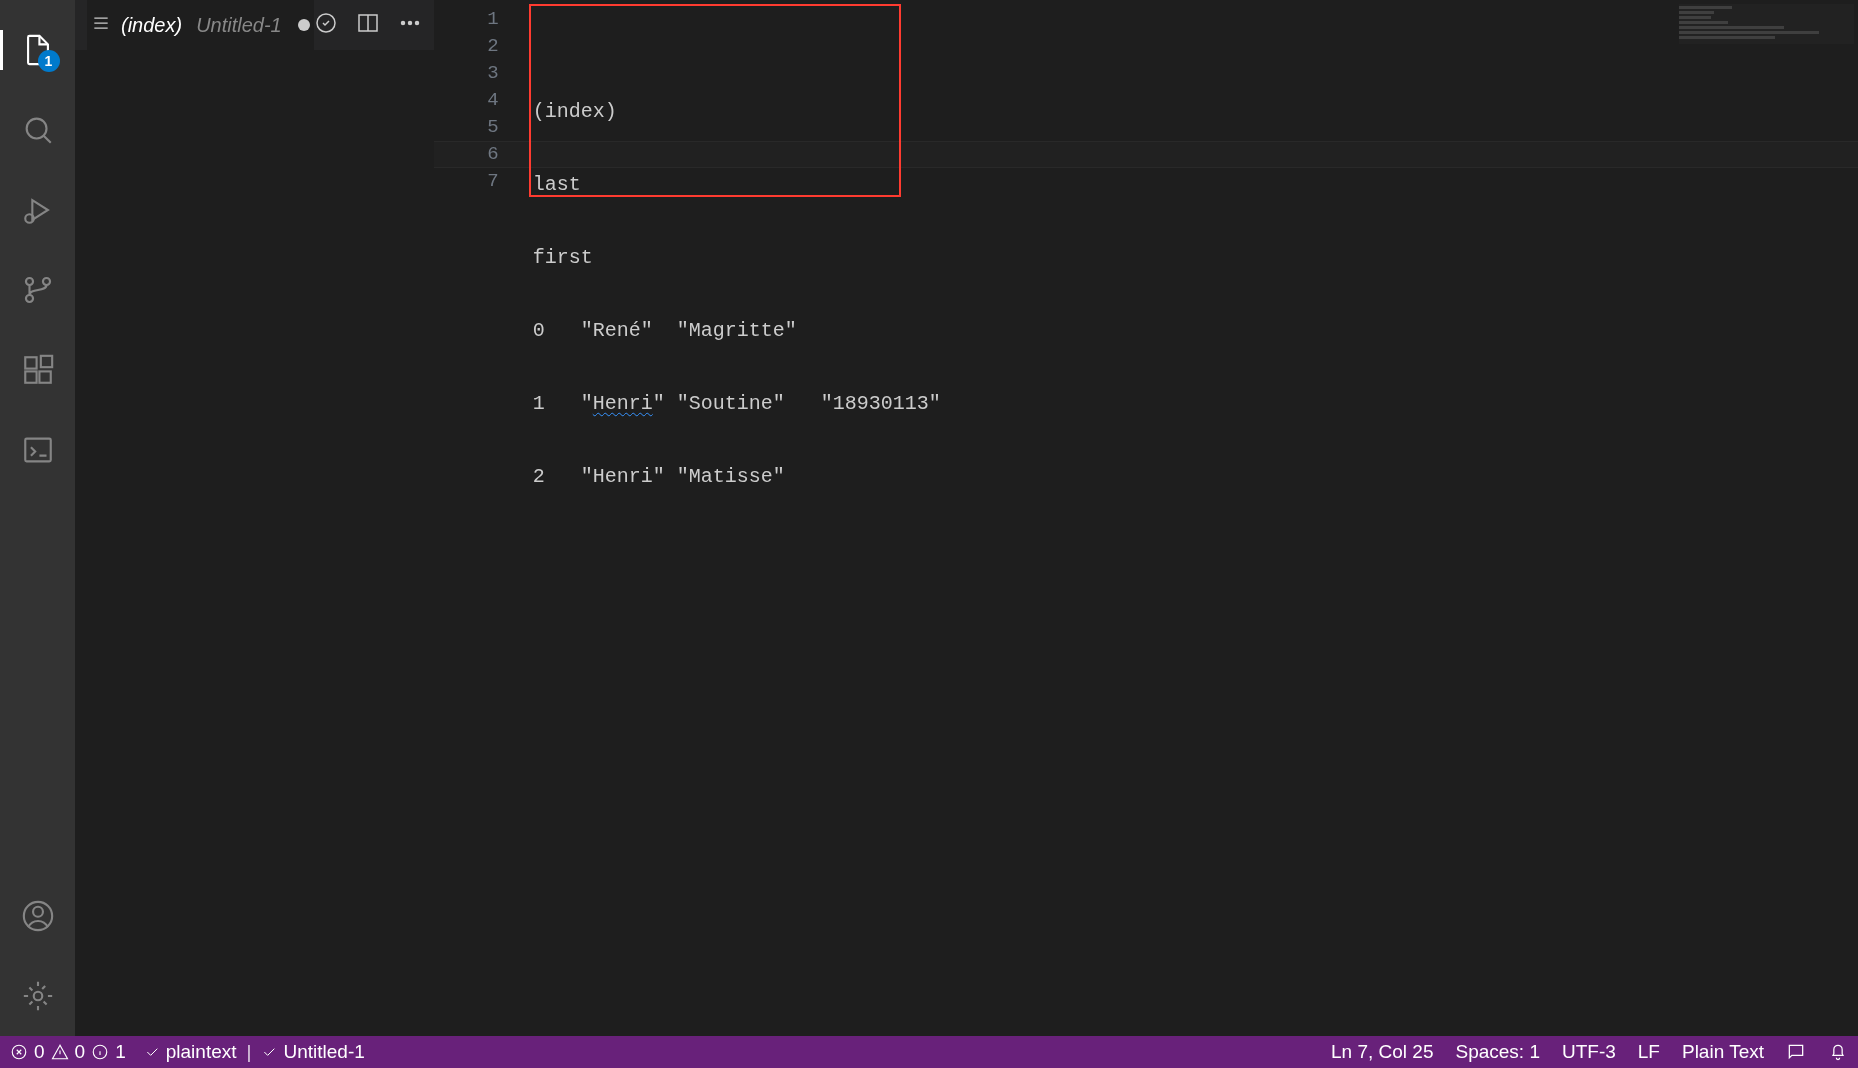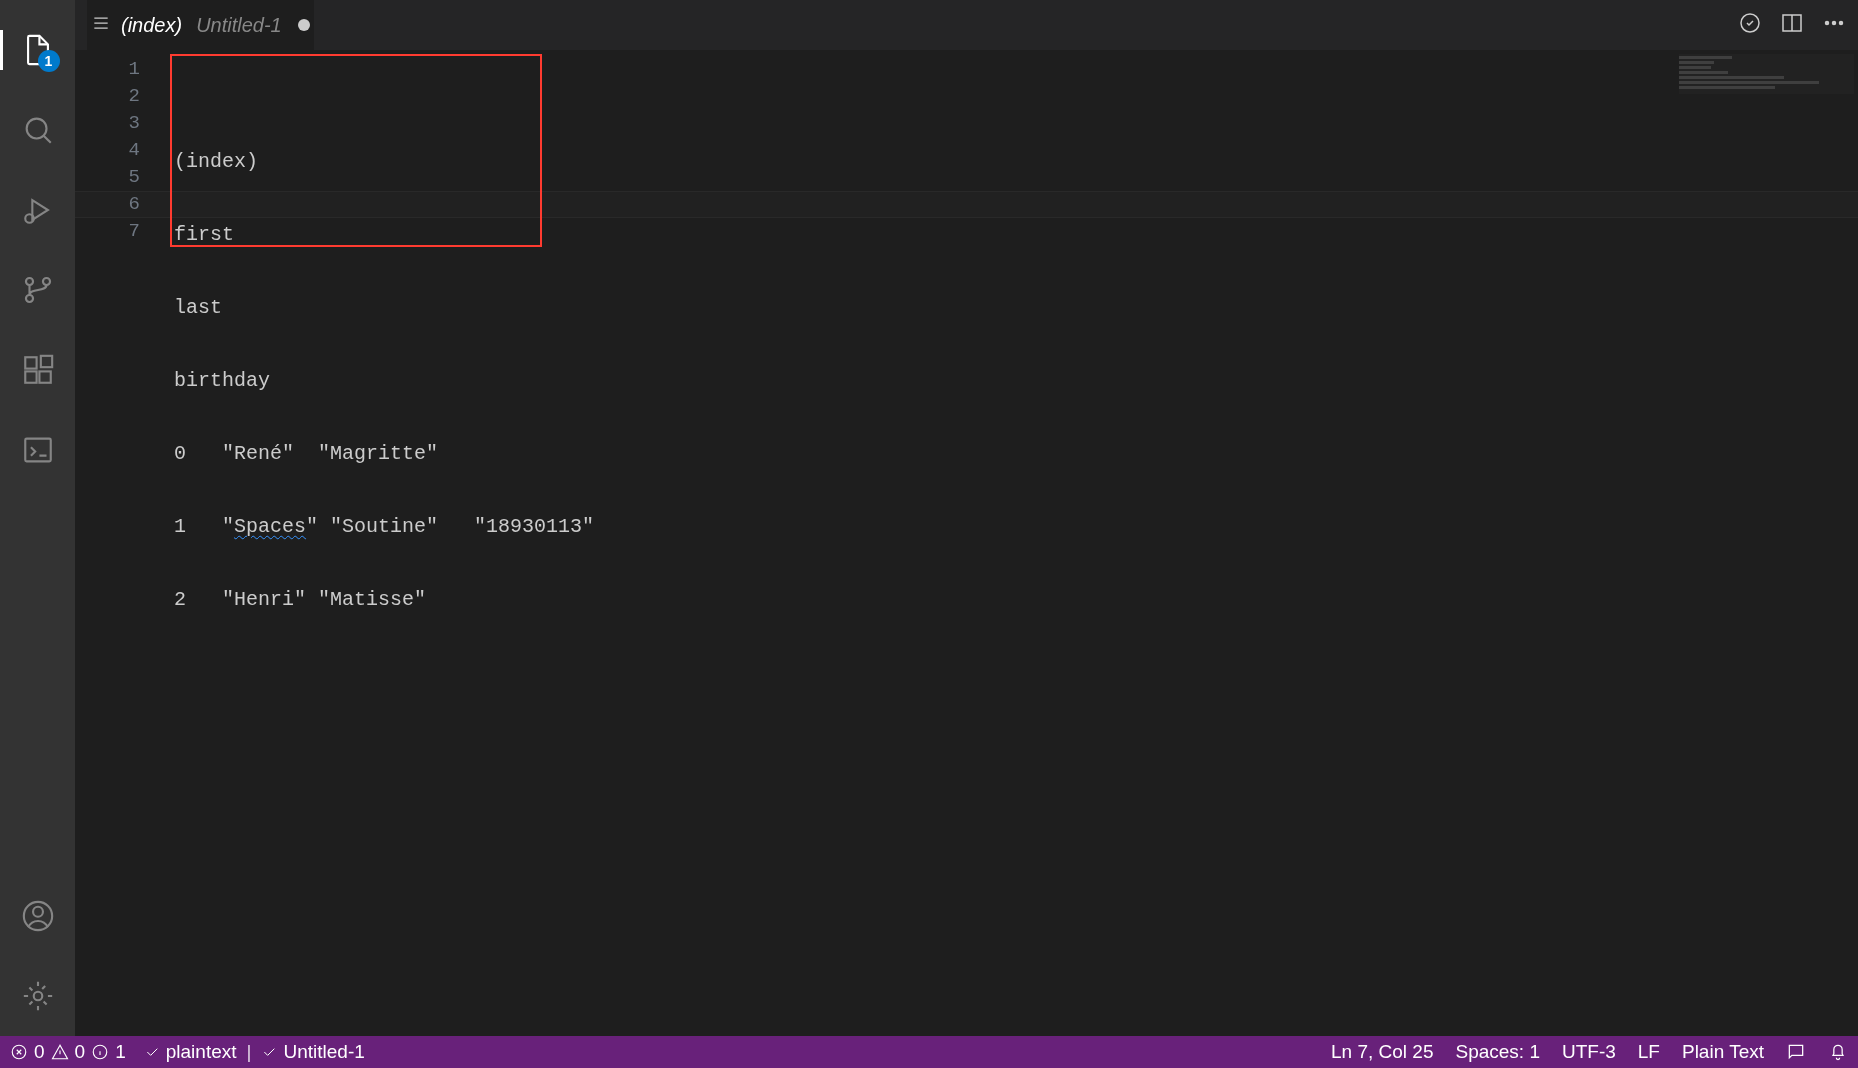--- a/index.html
+++ b/index.html
@@ -61,21 +61,21 @@
       display: flex;
       align-items: center;
       justify-content: center;
       font-weight: 600;
     }
     .activity-spacer { flex: 1; }
     
     .editor-region {
       flex: 1;
       display: flex;
-      flex-direction: column;
+      flex-direction: row;
       background: #1e1e1e;
       min-width: 0;
     }
     .tab-bar {
       height: 50px;
       background: #252526;
       display: flex;
       align-items: center;
       padding: 0 12px;
     }
@@ -274,25 +274,24 @@
         <div>3</div>
         <div>4</div>
         <div>5</div>
         <div>6</div>
         <div>7</div>
       </div>
       <div class="code-lines">
         <div class="current-line-hl"></div>
         <div class="annotation-box"></div>
         <div class="line">(index)</div>
+        <div class="line">last</div>
         <div class="line">first</div>
-        <div class="line">last</div>
-        <div class="line">birthday</div>
         <div class="line">0   "René"  "Magritte"</div>
-        <div class="line"><span>1   "</span><span class="squiggle">Spaces</span><span>" "Soutine"   "18930113"</span></div>
+        <div class="line"><span>1   "</span><span class="squiggle">Henri</span><span>" "Soutine"   "18930113"</span></div>
         <div class="line">2   "Henri" "Matisse"</div>
       </div>
       <div class="minimap">
         <div style="width:30%"></div>
           <div style="width:20%"></div>
           <div style="width:18%"></div>
           <div style="width:28%"></div>
           <div style="width:60%"></div>
           <div style="width:80%"></div>
           <div style="width:55%"></div>

